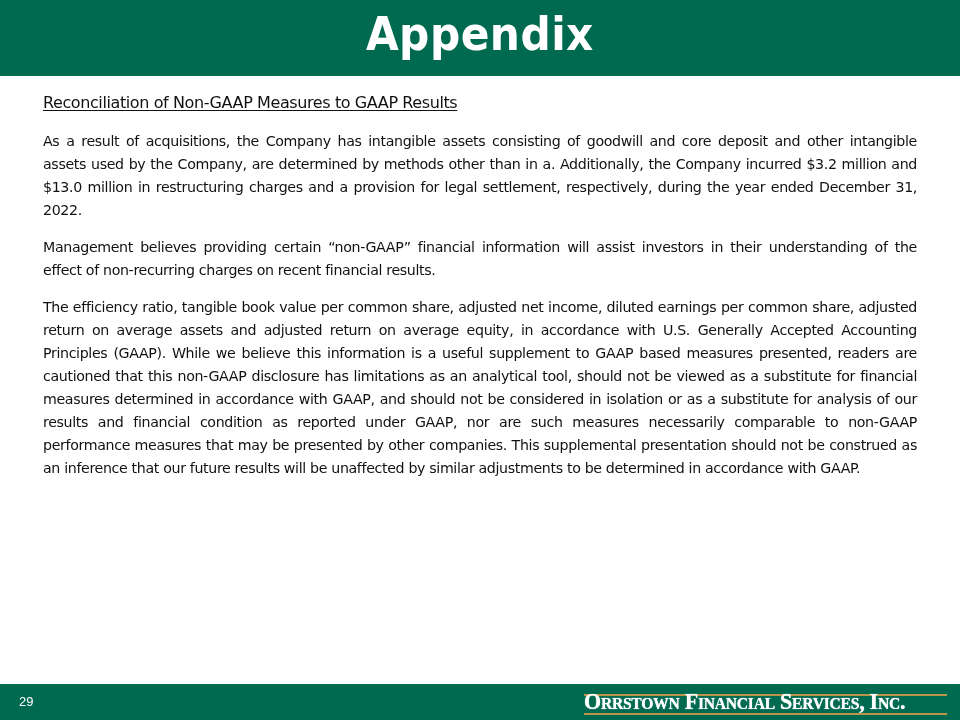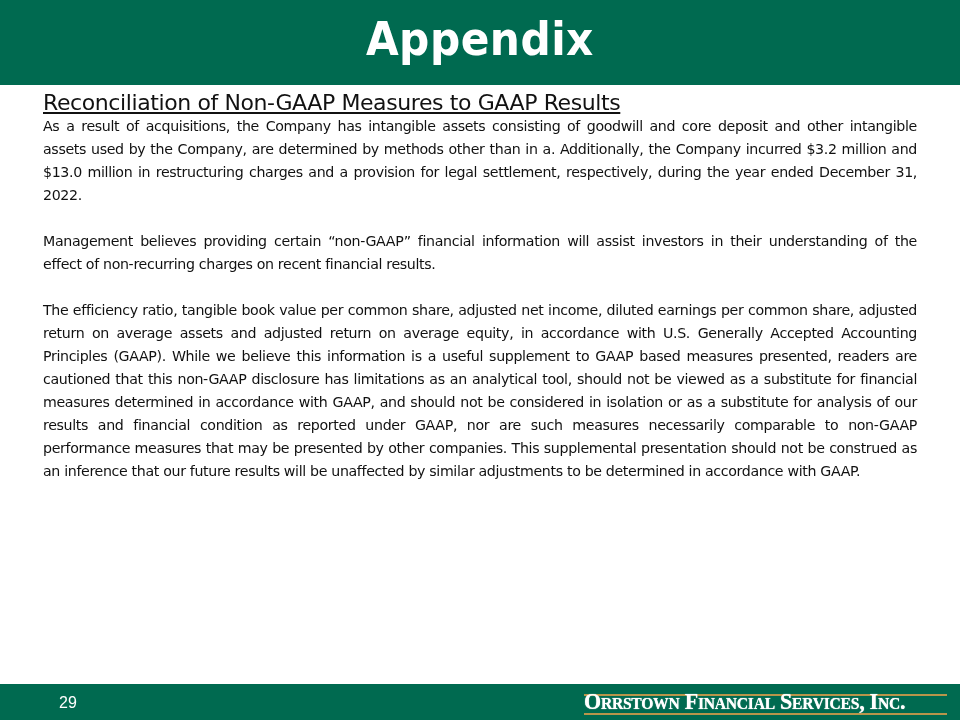--- a/index.html
+++ b/index.html
@@ -1,73 +1,72 @@
 <!DOCTYPE html>
 <html><head>
   <meta charset="utf-8">
   <style>
     * { margin: 0; padding: 0; box-sizing: border-box; }
     html, body { width: 960px; height: 720px; overflow: hidden; background: #ffffff; }
     body { position: relative; font-family: "Liberation Sans", sans-serif; color: #111111; }
 
     .header-band {
-      position: absolute; left: 0; top: 0; width: 960px; height: 85px;
+      position: absolute; left: 0; top: 0; width: 960px; height: 76px;
       background: #006a50;
       display: flex; align-items: center; justify-content: center;
     }
     .header-title {
       color: #ffffff;
       font-family: "DejaVu Sans", sans-serif;
       font-weight: bold;
       font-size: 46px;
       letter-spacing: 0.5px;
       transform: scaleX(0.92);
       margin-top: -8px;
     }
 
     .content {
       position: absolute; left: 43px; top: 90px; width: 874px;
     }
     .subtitle {
       font-family: "DejaVu Sans", sans-serif;
-      font-size: 22px;
+      font-size: 16px;
       text-decoration: underline;
       text-underline-offset: 2px;
       line-height: 25px;
       color: #111111;
       letter-spacing: -0.4px;
       white-space: nowrap;
     }
     .para {
       font-family: "DejaVu Sans", sans-serif;
       font-size: 14.2px;
       line-height: 23px;
       text-align: justify;
       color: #111111;
       letter-spacing: -0.35px;
       word-spacing: 0px;
     }
-    .para + .para { margin-top: 23px; }
-    .para.first { margin-top: 0; }
+    .para + .para { margin-top: 14px; }
+    .para.first { margin-top: 15px; }
     .para.narrow {
       font-family: "Liberation Sans", sans-serif;
       font-size: 15.3px;
       letter-spacing: -0.55px;
     }
 
     .footer-band {
       position: absolute; left: 0; top: 684px; width: 960px; height: 36px;
       background: #006a50;
     }
     .page-number {
       position: absolute; left: 19px; top: 10px;
       color: #ffffff;
       font-family: "Liberation Sans", sans-serif;
-      font-size: 16px;
-      margin-left: 40px;
+      font-size: 13px;
     }
     .logo {
       position: absolute; left: 584px; top: 4px; width: 363px; height: 28px; font-weight: bold;
     }
     .logo-line {
       position: absolute; left: 0; width: 100%; height: 2px; background: #b8954a;
     }
     .logo-line.top { top: 6px; }
     .logo-line.bottom { top: 25px; }
     .logo-text {

